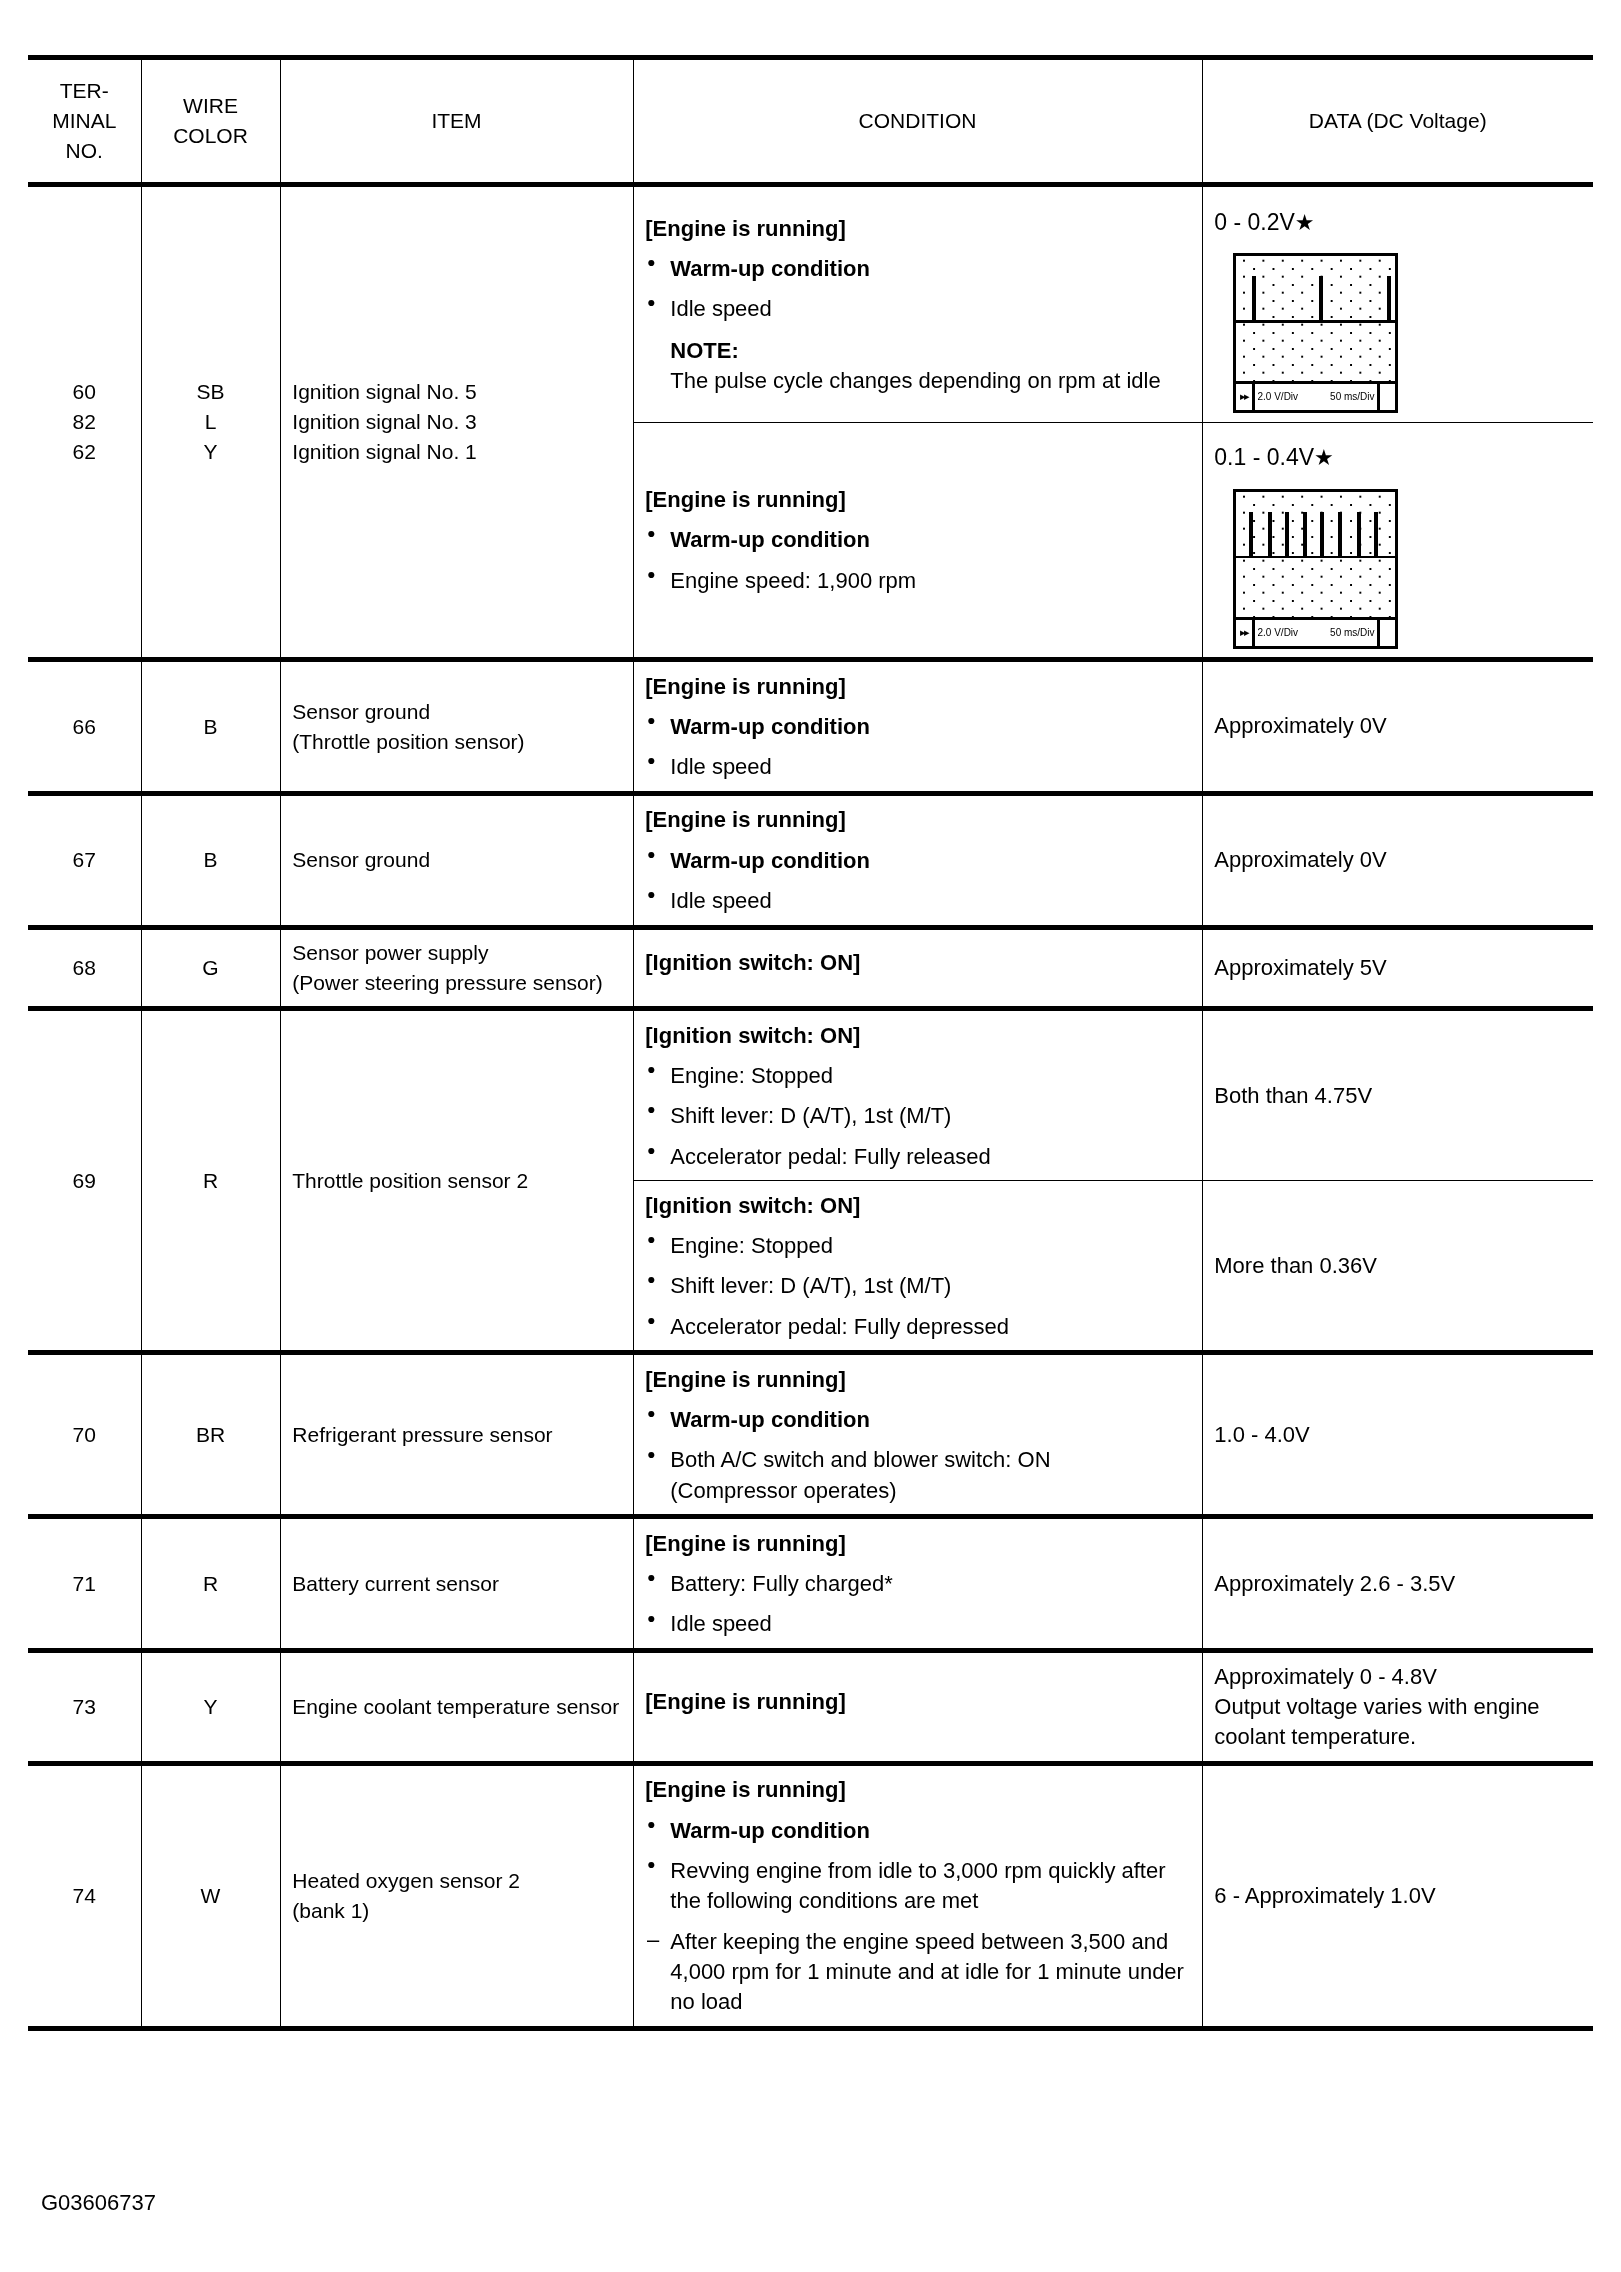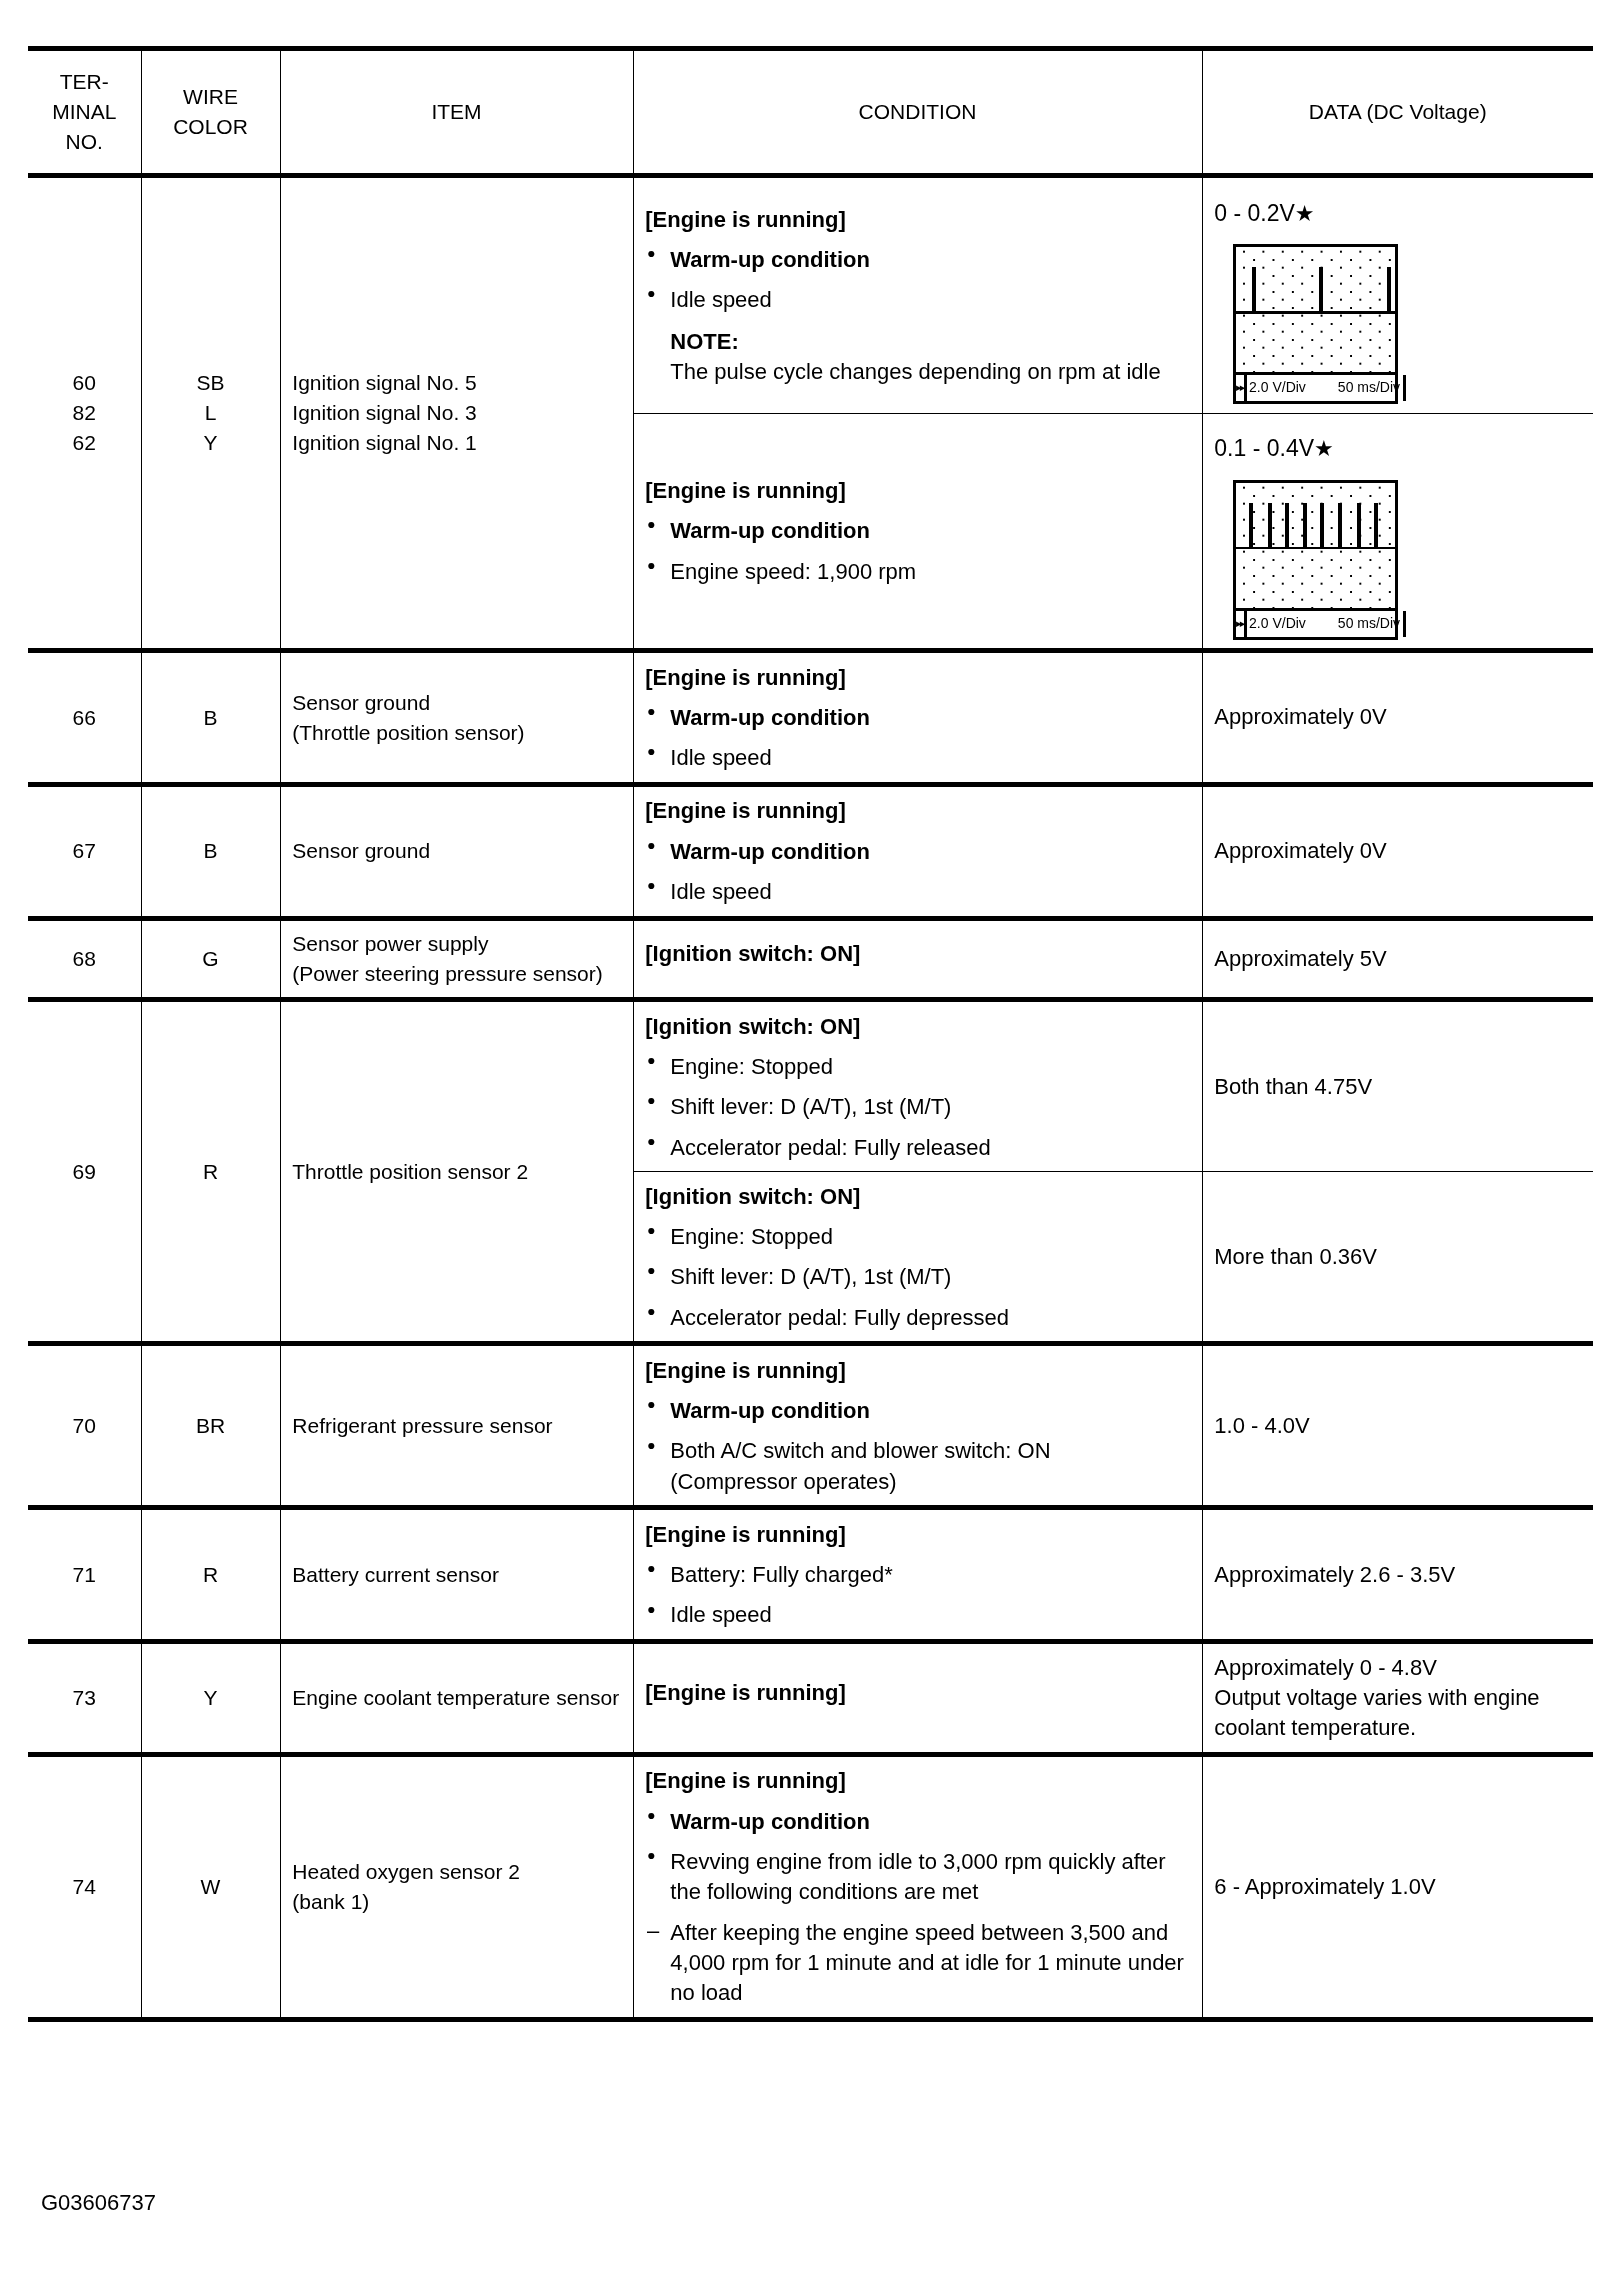--- a/index.html
+++ b/index.html
@@ -6,21 +6,21 @@
   html, body {
     width: 1621px; height: 2273px;
     background: #ffffff;
     font-family: "Liberation Sans", sans-serif;
     color: #000000;
   }
   .page { position: relative; width: 1621px; height: 2273px; padding: 0; }
 
   table.spec {
     position: absolute;
-    left: 28px; top: 46px;
+    left: 28px; top: 55px;
     width: 1565px;
     border-collapse: collapse;
     table-layout: fixed;
   }
   table.spec col.c-term { width: 113px; }
   table.spec col.c-wire { width: 139px; }
   table.spec col.c-item { width: 353px; }
   table.spec col.c-cond { width: 569px; }
   table.spec col.c-data { width: 391px; }
 
@@ -117,21 +117,21 @@
     display: flex; align-items: center;
   }
   .scope .sb-marker {
     width: 23.6px; height: 100%;
     border-right: 3.4px solid #000;
     display: flex; align-items: center; justify-content: center;
     font-size: 11px; letter-spacing: -1.7px;
   }
   .scope .sb-text {
     flex: 1; display: flex; align-items: center; justify-content: space-around;
-    font-size: 14px; padding: 0 2.5px; white-space: nowrap; gap: 32px;
+    font-size: 10px; padding: 0 2.5px; white-space: nowrap; gap: 32px;
   }
   .scope .sb-end { width: 22px; height: 100%; border-left: 3.4px solid #000; }
 
   .footer-code {
     position: absolute; left: 41px; top: 2190px;
     font-size: 22px;
   }
 </style>
 </head>
 <body>

